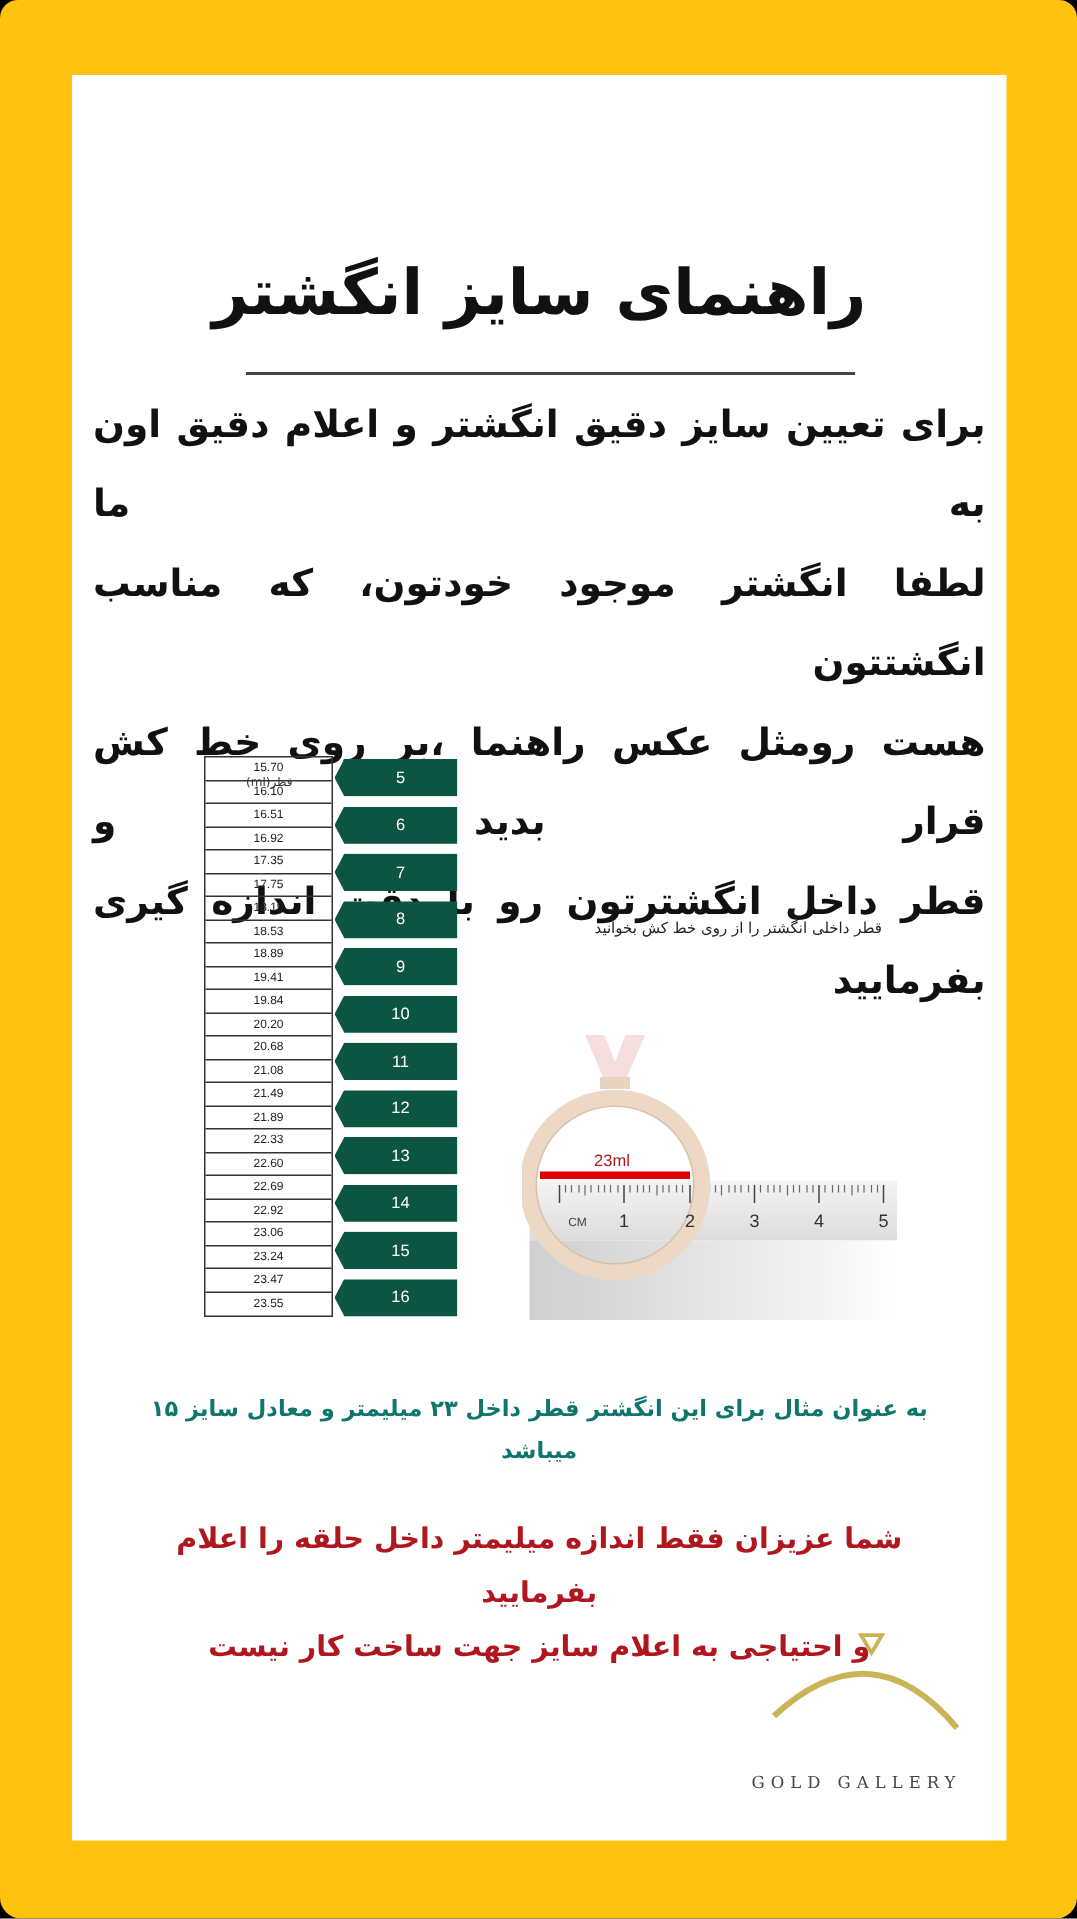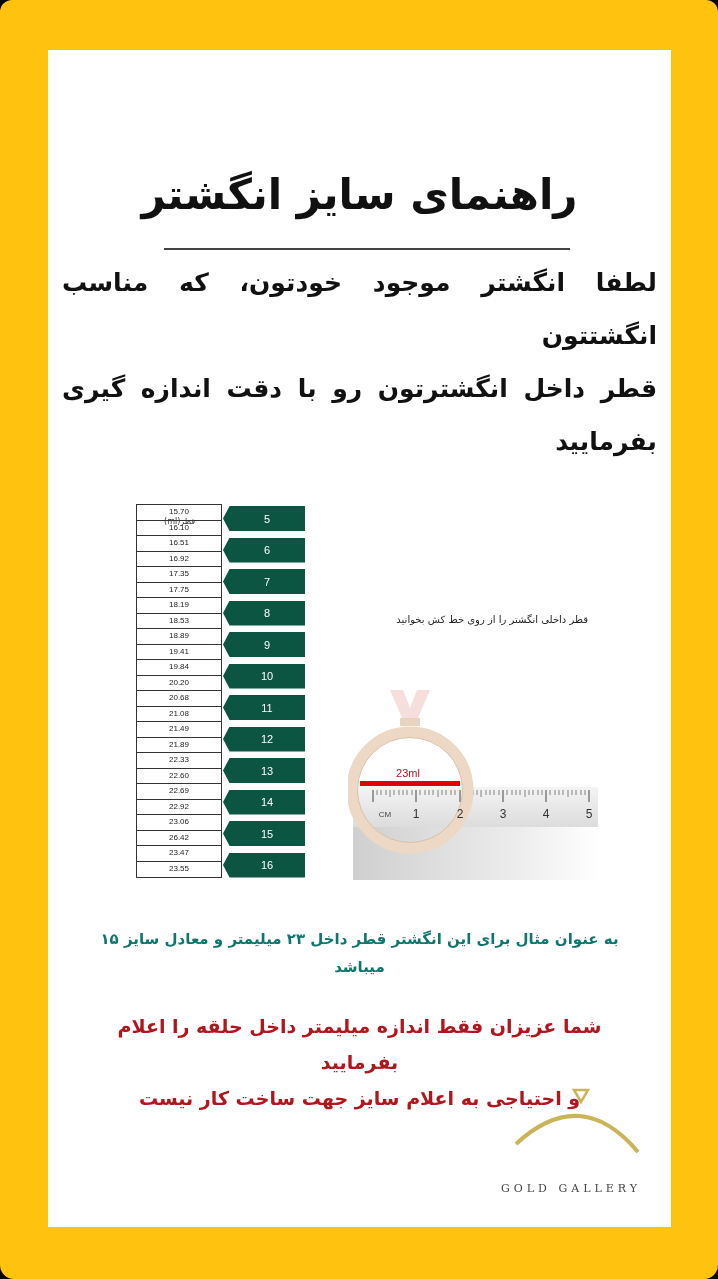--- a/index.html
+++ b/index.html
@@ -92,21 +92,23 @@
 </head>
 <body>
 
 <div class="frame">
   <div class="card">
 
     <div class="title">راهنمای سایز انگشتر</div>
     <div class="divider"></div>
 
     <div class="intro">
+      <span>برای تعیین سایز دقیق انگشتر  و اعلام دقیق اون به ما</span>
       <span>لطفا انگشتر موجود خودتون، که مناسب انگشتتون</span>
+      <span>هست رومثل عکس راهنما ،بر روی خط کش قرار بدید و</span>
       <span>قطر داخل انگشترتون رو با دقت اندازه گیری بفرمایید</span>
     </div>
 
     <div class="table-head th-diam">قطر(ml)</div>
     <div class="table-head th-size">سایز انگشتر</div>
 
     <div class="diam-col">
       <div class="diam-cell">15.70</div>
       <div class="diam-cell">16.10</div>
       <div class="diam-cell">16.51</div>
@@ -121,21 +123,21 @@
       <div class="diam-cell">20.20</div>
       <div class="diam-cell">20.68</div>
       <div class="diam-cell">21.08</div>
       <div class="diam-cell">21.49</div>
       <div class="diam-cell">21.89</div>
       <div class="diam-cell">22.33</div>
       <div class="diam-cell">22.60</div>
       <div class="diam-cell">22.69</div>
       <div class="diam-cell">22.92</div>
       <div class="diam-cell">23.06</div>
-      <div class="diam-cell">26.42</div>
+      <div class="diam-cell">23.24</div>
       <div class="diam-cell">23.47</div>
       <div class="diam-cell">23.55</div>
     </div>
 
     <div class="size-col">
       <div class="size-tag" style="top:2px">5</div>
       <div class="size-tag" style="top:33.5px">6</div>
       <div class="size-tag" style="top:65px">7</div>
       <div class="size-tag" style="top:96.5px">8</div>
       <div class="size-tag" style="top:128px">9</div>

